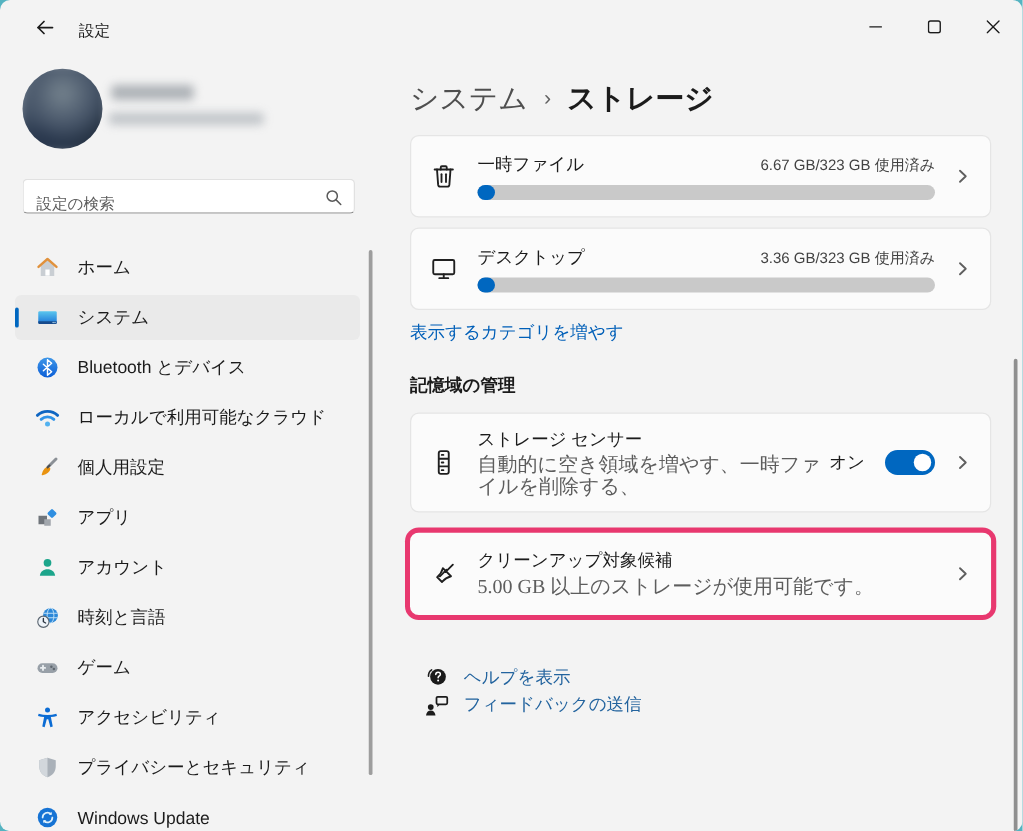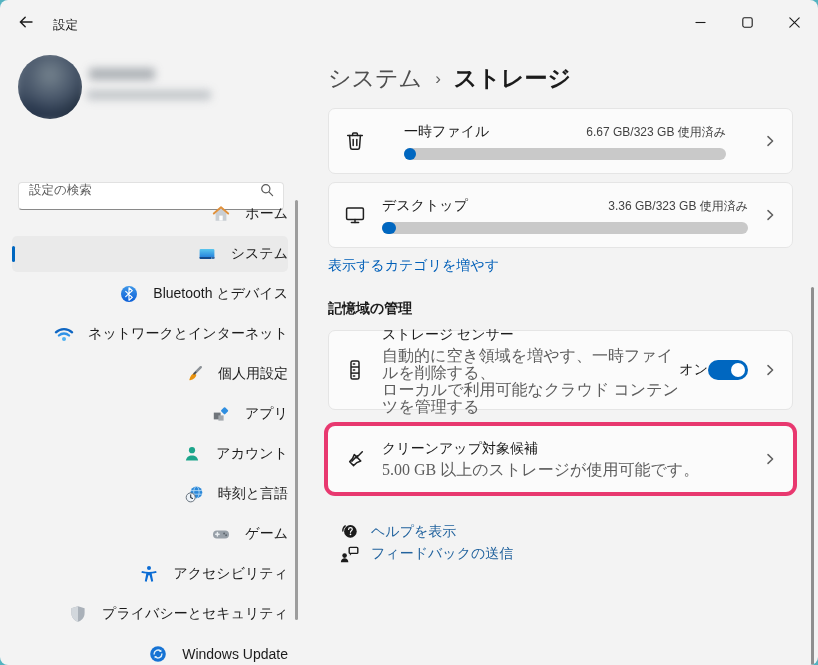--- a/index.html
+++ b/index.html
@@ -11,21 +11,21 @@
   }
   .window {
     position: relative;
     width: 818px; height: 665px;
     background: #f3f3f3;
     border-radius: 8px;
     overflow: hidden;
   }
 
   
-  .titlebar { position: absolute; top: 0; left: 1px; right: 0; height: 48px; }
+  .titlebar { position: absolute; top: 0; left: 11px; right: 0; height: 48px; }
   .back-button {
     position: absolute; left: 6px; top: 7px;
     width: 38px; height: 34px;
     display: flex; align-items: center; justify-content: center;
     border-radius: 5px; cursor: pointer;
   }
   .app-title { position: absolute; left: 52px; top: 17px; font-size: 12.5px; color: #1b1b1b; }
   .win-controls { position: absolute; right: 0; top: 0; display: flex; height: 46px; }
   .win-btn { width: 47px; height: 46px; display: flex; align-items: center; justify-content: center; }
 
@@ -51,34 +51,33 @@
   }
   .user-email-blur {
     position: absolute; left: 87px; top: 42px; width: 124px; height: 10px;
     background: #b6bbc0; border-radius: 3px; filter: blur(4px); opacity: .8;
   }
   .search-box {
     position: absolute; left: 18px; top: 95px; width: 266px; height: 28px;
     background: #ffffff;
     border: 1px solid #e1e1e1; border-bottom-color: #898989;
     border-radius: 4px;
-    display: flex; align-items: flex-start;
+    display: flex; align-items: flex-end;
     padding: 0 9px 0 10px;
-    margin-top: 39px;
   }
   .search-input {
     flex: 1; border: none; outline: none; background: transparent;
     font-size: 12.5px; color: #1b1b1b;
     font-family: "Liberation Sans", "DejaVu Sans", sans-serif;
   }
   .search-input::placeholder { color: #5c5c5c; opacity: 1; }
   .nav { position: absolute; top: 148px; left: 12px; width: 276px; }
   .nav-item {
     position: relative; height: 36px; margin-bottom: 4px;
-    display: flex; align-items: center; border-radius: 5px; cursor: pointer; justify-content: flex-end;
+    display: flex; align-items: center; border-radius: 5px; cursor: pointer;
   }
   .nav-item.selected { background: #eaeaea; }
   .nav-item.selected::before {
     content: ""; position: absolute; left: 0; top: 10px;
     width: 3px; height: 16px; border-radius: 2px; background: var(--accent, #0067c0);
   }
   .nav-icon { width: 20px; height: 20px; margin-left: 16px; flex: none; }
   .nav-icon svg { display: block; }
   .nav-label { margin-left: 14px; font-size: 14px; color: #1b1b1b; white-space: nowrap; }
   .sidebar-scrollbar {
@@ -99,51 +98,51 @@
     border: 1px solid #e5e5e5;
     border-radius: 7px;
     display: flex; align-items: center;
     cursor: pointer;
   }
   .card-icon { width: 24px; margin: 0 15px 0 14px; flex: none; display: flex; justify-content: center; }
   .card-icon svg { display: block; }
   .chevron-cell { width: 44px; flex: none; display: flex; justify-content: center; }
 
   .card.cat { height: 66px; margin-top: 8px; }
-  .card.cat.first { margin-top: 14px; gap: 22px; }
+  .card.cat.first { margin-top: 14px; }
   .cat-content { flex: 1; min-width: 0; }
   .cat-row { display: flex; align-items: baseline; justify-content: space-between; }
   .cat-title { font-size: 14px; color: #1b1b1b; }
   .cat-usage { font-size: 12px; color: #424242; margin-left: 16px; }
   .progress-track { margin-top: 7px; height: 12px; background: #c9c9c9; border-radius: 6px; }
   .progress-fill { height: 12px; background: var(--accent, #0067c0); border-radius: 6px; }
 
   .show-more-row { margin-top: 9px; height: 18px; display: flex; align-items: center; }
   .link { font-size: 14px; color: var(--link, #005fb8); cursor: pointer; }
 
   .section-title { margin-top: 25px; height: 20px; font-size: 14px; font-weight: bold; color: #1b1b1b; }
 
   .card.sense { height: 80px; margin-top: 10px; }
   .item-content { flex: 1; min-width: 0; font-family: Liberation Serif, serif; }
   .item-title { font-size: 14px; color: #1b1b1b; margin-bottom: 3px; }
   .item-desc { font-size: 16px; color: #5d5d5d; line-height: 17px; }
   .sense-right { display: flex; align-items: center; flex: none; }
-  .toggle-label { font-size: 14px; color: #1b1b1b; margin-right: 0; }
+  .toggle-label { font-size: 14px; color: #1b1b1b; margin-right: 16px; }
   .toggle { width: 40px; height: 20px; border-radius: 10px; background: #c6c6c6; position: relative; cursor: pointer; }
   .toggle.on { background: var(--accent, #0067c0); }
   .toggle.on::after {
     content: ""; position: absolute; right: 3px; top: 3px;
     width: 14px; height: 14px; border-radius: 50%; background: #ffffff;
   }
 
   .card.cleanup { height: 66px; margin-top: 16px; border-color: transparent; }
   .card.advanced { height: 66px; margin-top: 8px; }
 
   .footer-row { display: flex; align-items: center; height: 20px; margin-left: 10px; cursor: pointer; }
-  .footer-row.help { margin-top: 30px; align-items: center; }
+  .footer-row.help { margin-top: 40px; align-items: center; }
   .footer-row.feedback { margin-top: 2px; }
   .footer-icon { width: 22px; height: 22px; flex: none; margin-right: 11px; }
   .footer-link { font-size: 14px; color: var(--footer-link, #22639e); }
 
   .main-scrollbar {
     position: absolute; right: 4px; top: 239px; width: 3px; height: 378px;
     background: #8f8f8f; border-radius: 2px;
   }
 </style>
 </head>
@@ -252,21 +251,21 @@
       </div>
 
       <div class="nav-item">
         <span class="nav-icon">
           <svg width="20" height="20" viewBox="0 0 20 20">
               <path d="M1.9 8.3C6.4 4 13.6 4 18.1 8.3" fill="none" stroke="#0f66c2" stroke-width="2.3" stroke-linecap="round"></path>
               <path d="M4.9 11.5c2.9-2.7 7.3-2.7 10.2 0" fill="none" stroke="#2f93e8" stroke-width="2.3" stroke-linecap="round"></path>
               <circle cx="10" cy="15.1" r="2" fill="#52b2f0"></circle>
             </svg>
         </span>
-        <span class="nav-label">ネットワークとインターネット</span>
+        <span class="nav-label">ローカルで利用可能なクラウド</span>
       </div>
 
       <div class="nav-item">
         <span class="nav-icon">
           <svg width="20" height="20" viewBox="0 0 20 20">
               <path d="M16.8 3.2l-6.4 6.4" stroke="#8b9096" stroke-width="2.4" stroke-linecap="round"></path>
               <path d="M10.8 9.2c-2.6.4-4.4 2.4-5.4 6.2-.2.6.2.9.7.8 3.6-.8 5.7-2.6 6.3-5.2z" fill="#e9930f"></path>
               <path d="M11.7 8.3l-1.7 1.7" stroke="#474c52" stroke-width="1.5" stroke-linecap="round"></path>
             </svg>
         </span>
@@ -430,21 +429,20 @@
               <path d="M8 15.1h8"></path>
               <path d="M10.4 5.9h1.3" stroke-linecap="round"></path>
               <path d="M10.4 12h1.3" stroke-linecap="round"></path>
               <path d="M10.4 18.1h1.3" stroke-linecap="round"></path>
             </svg>
         </div>
         <div class="item-content">
           <div class="item-title">ストレージ センサー</div>
           <div class="item-desc">
             <div>自動的に空き領域を増やす、一時ファイルを削除する、</div>
-            <div>ローカルで利用可能なクラウド コンテンツを管理する</div>
           </div>
         </div>
         <div class="sense-right">
           <span class="toggle-label">オン</span>
           <div class="toggle on"></div>
           <div class="chevron-cell">
             <svg width="14" height="14" viewBox="0 0 14 14">
                 <path d="M5 2.6 9.6 7 5 11.4" fill="none" stroke="#5f5f5f" stroke-width="1.5" stroke-linecap="round" stroke-linejoin="round"></path>
               </svg>
           </div>

